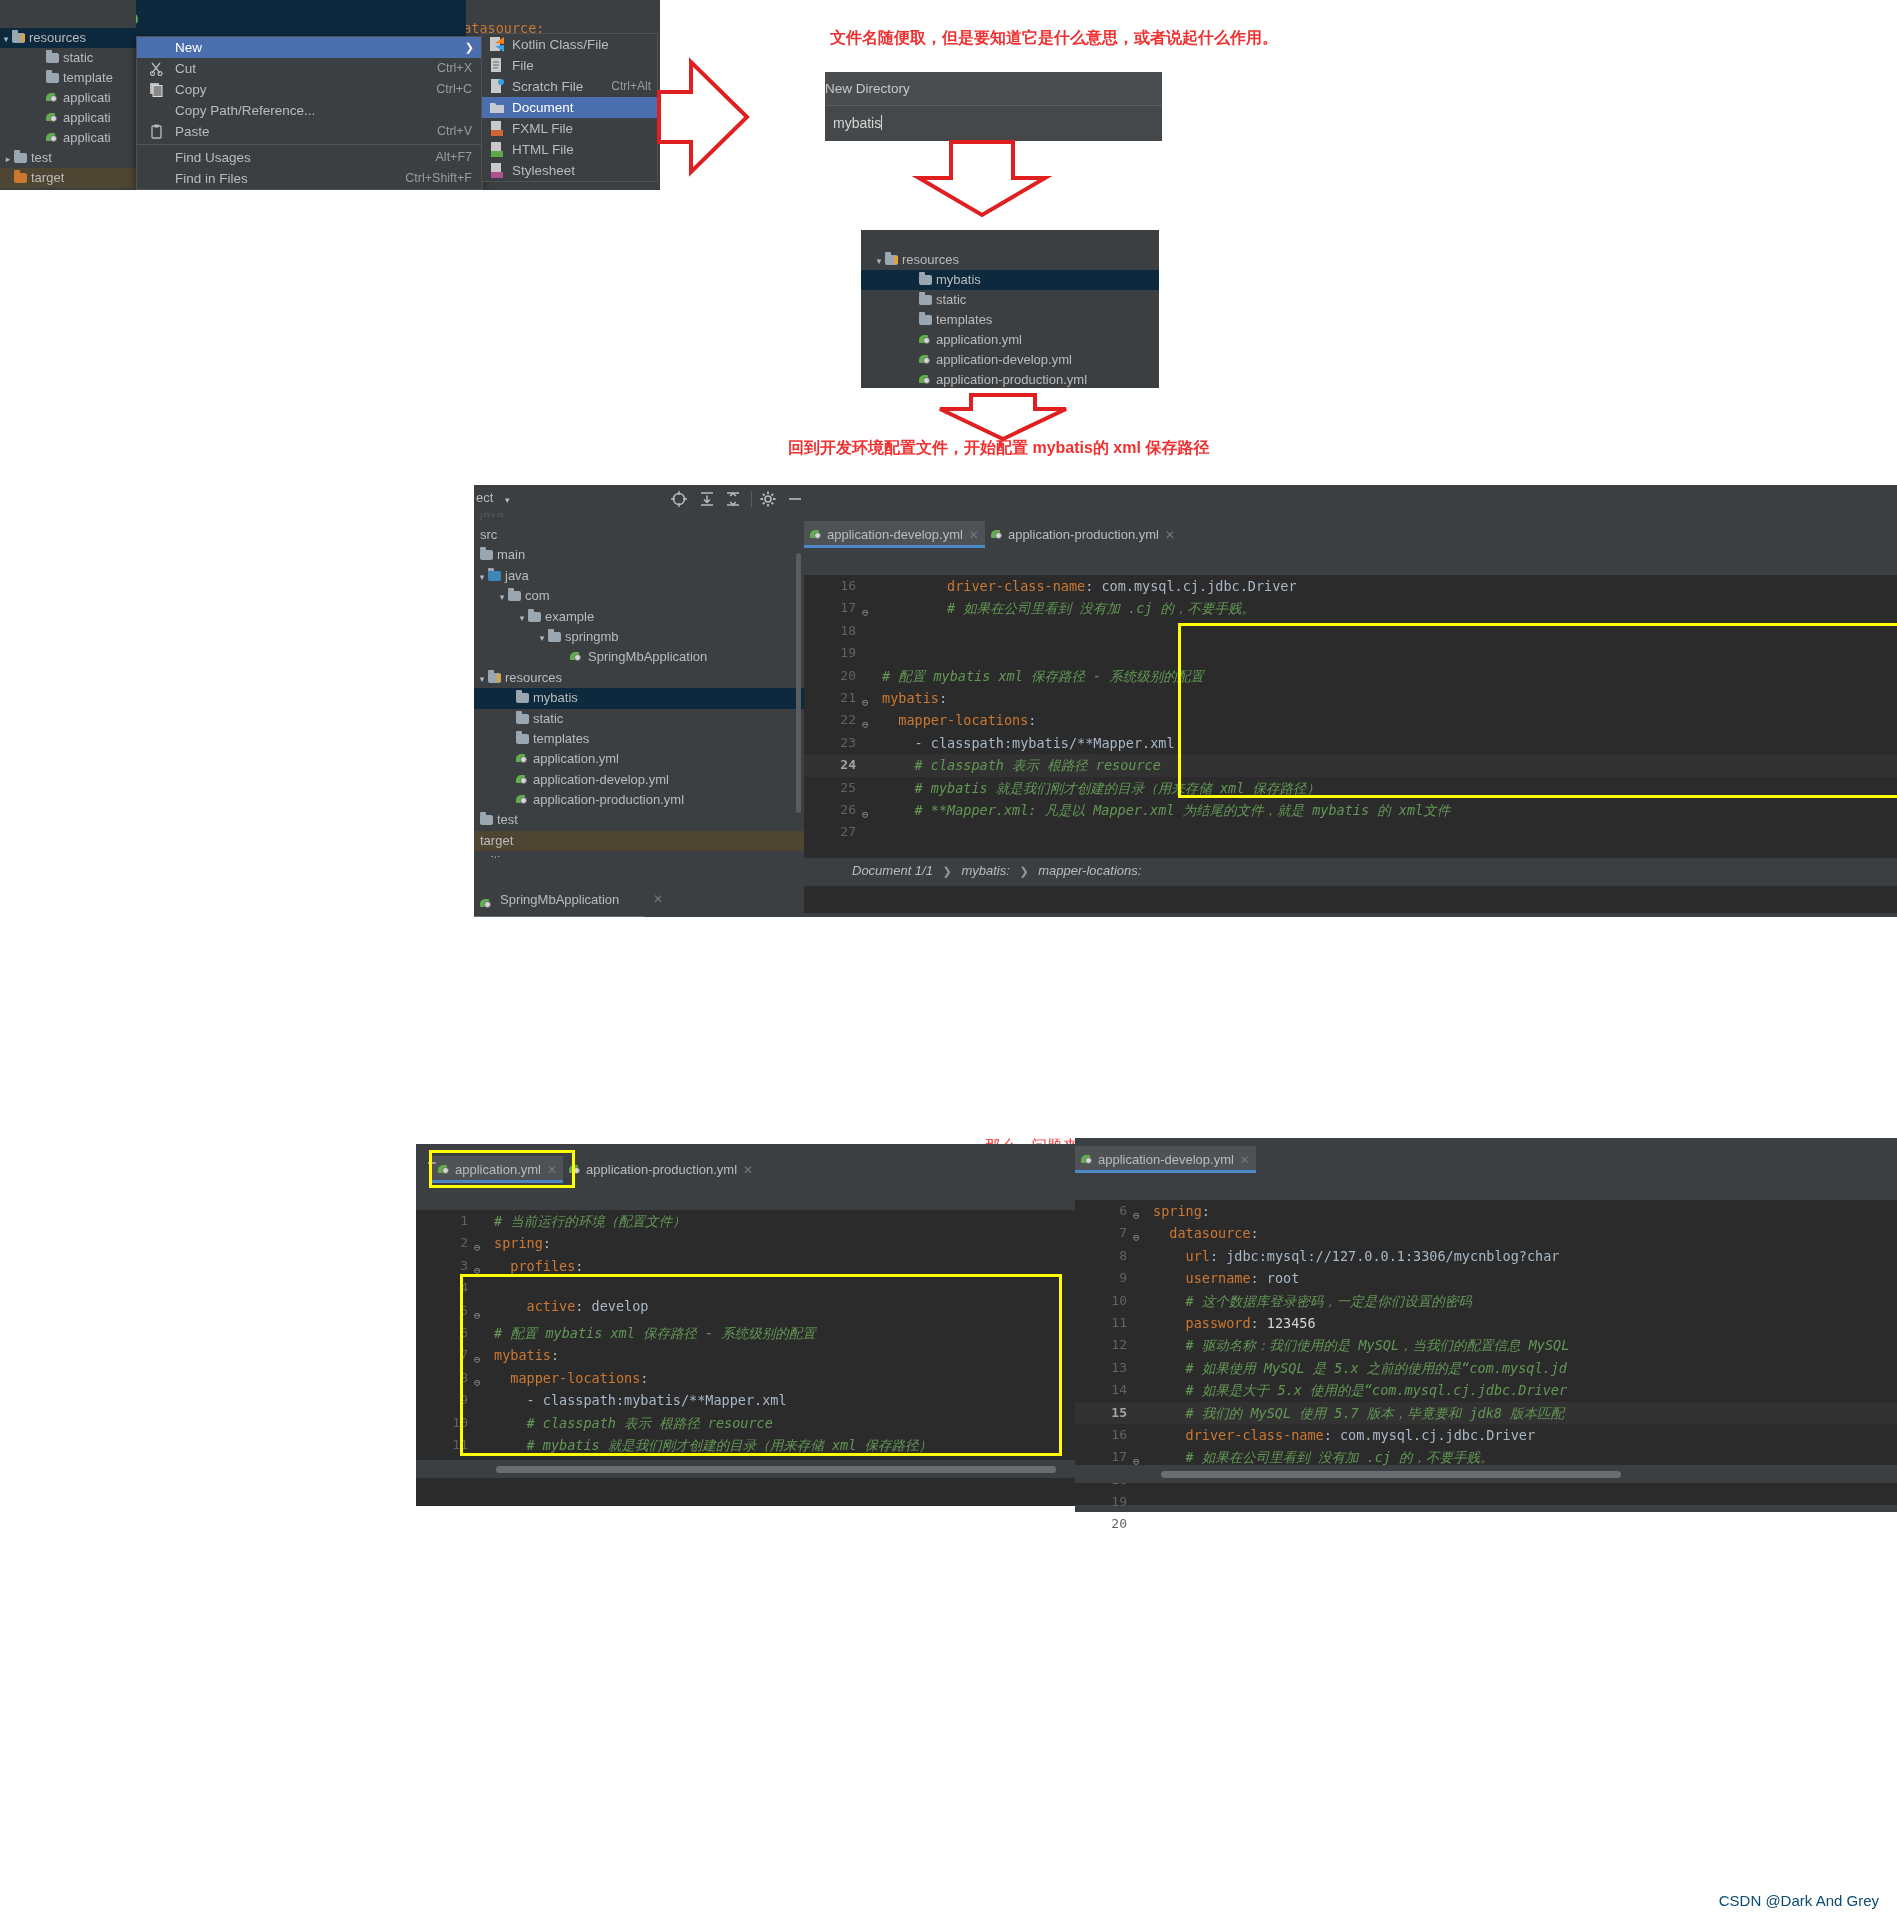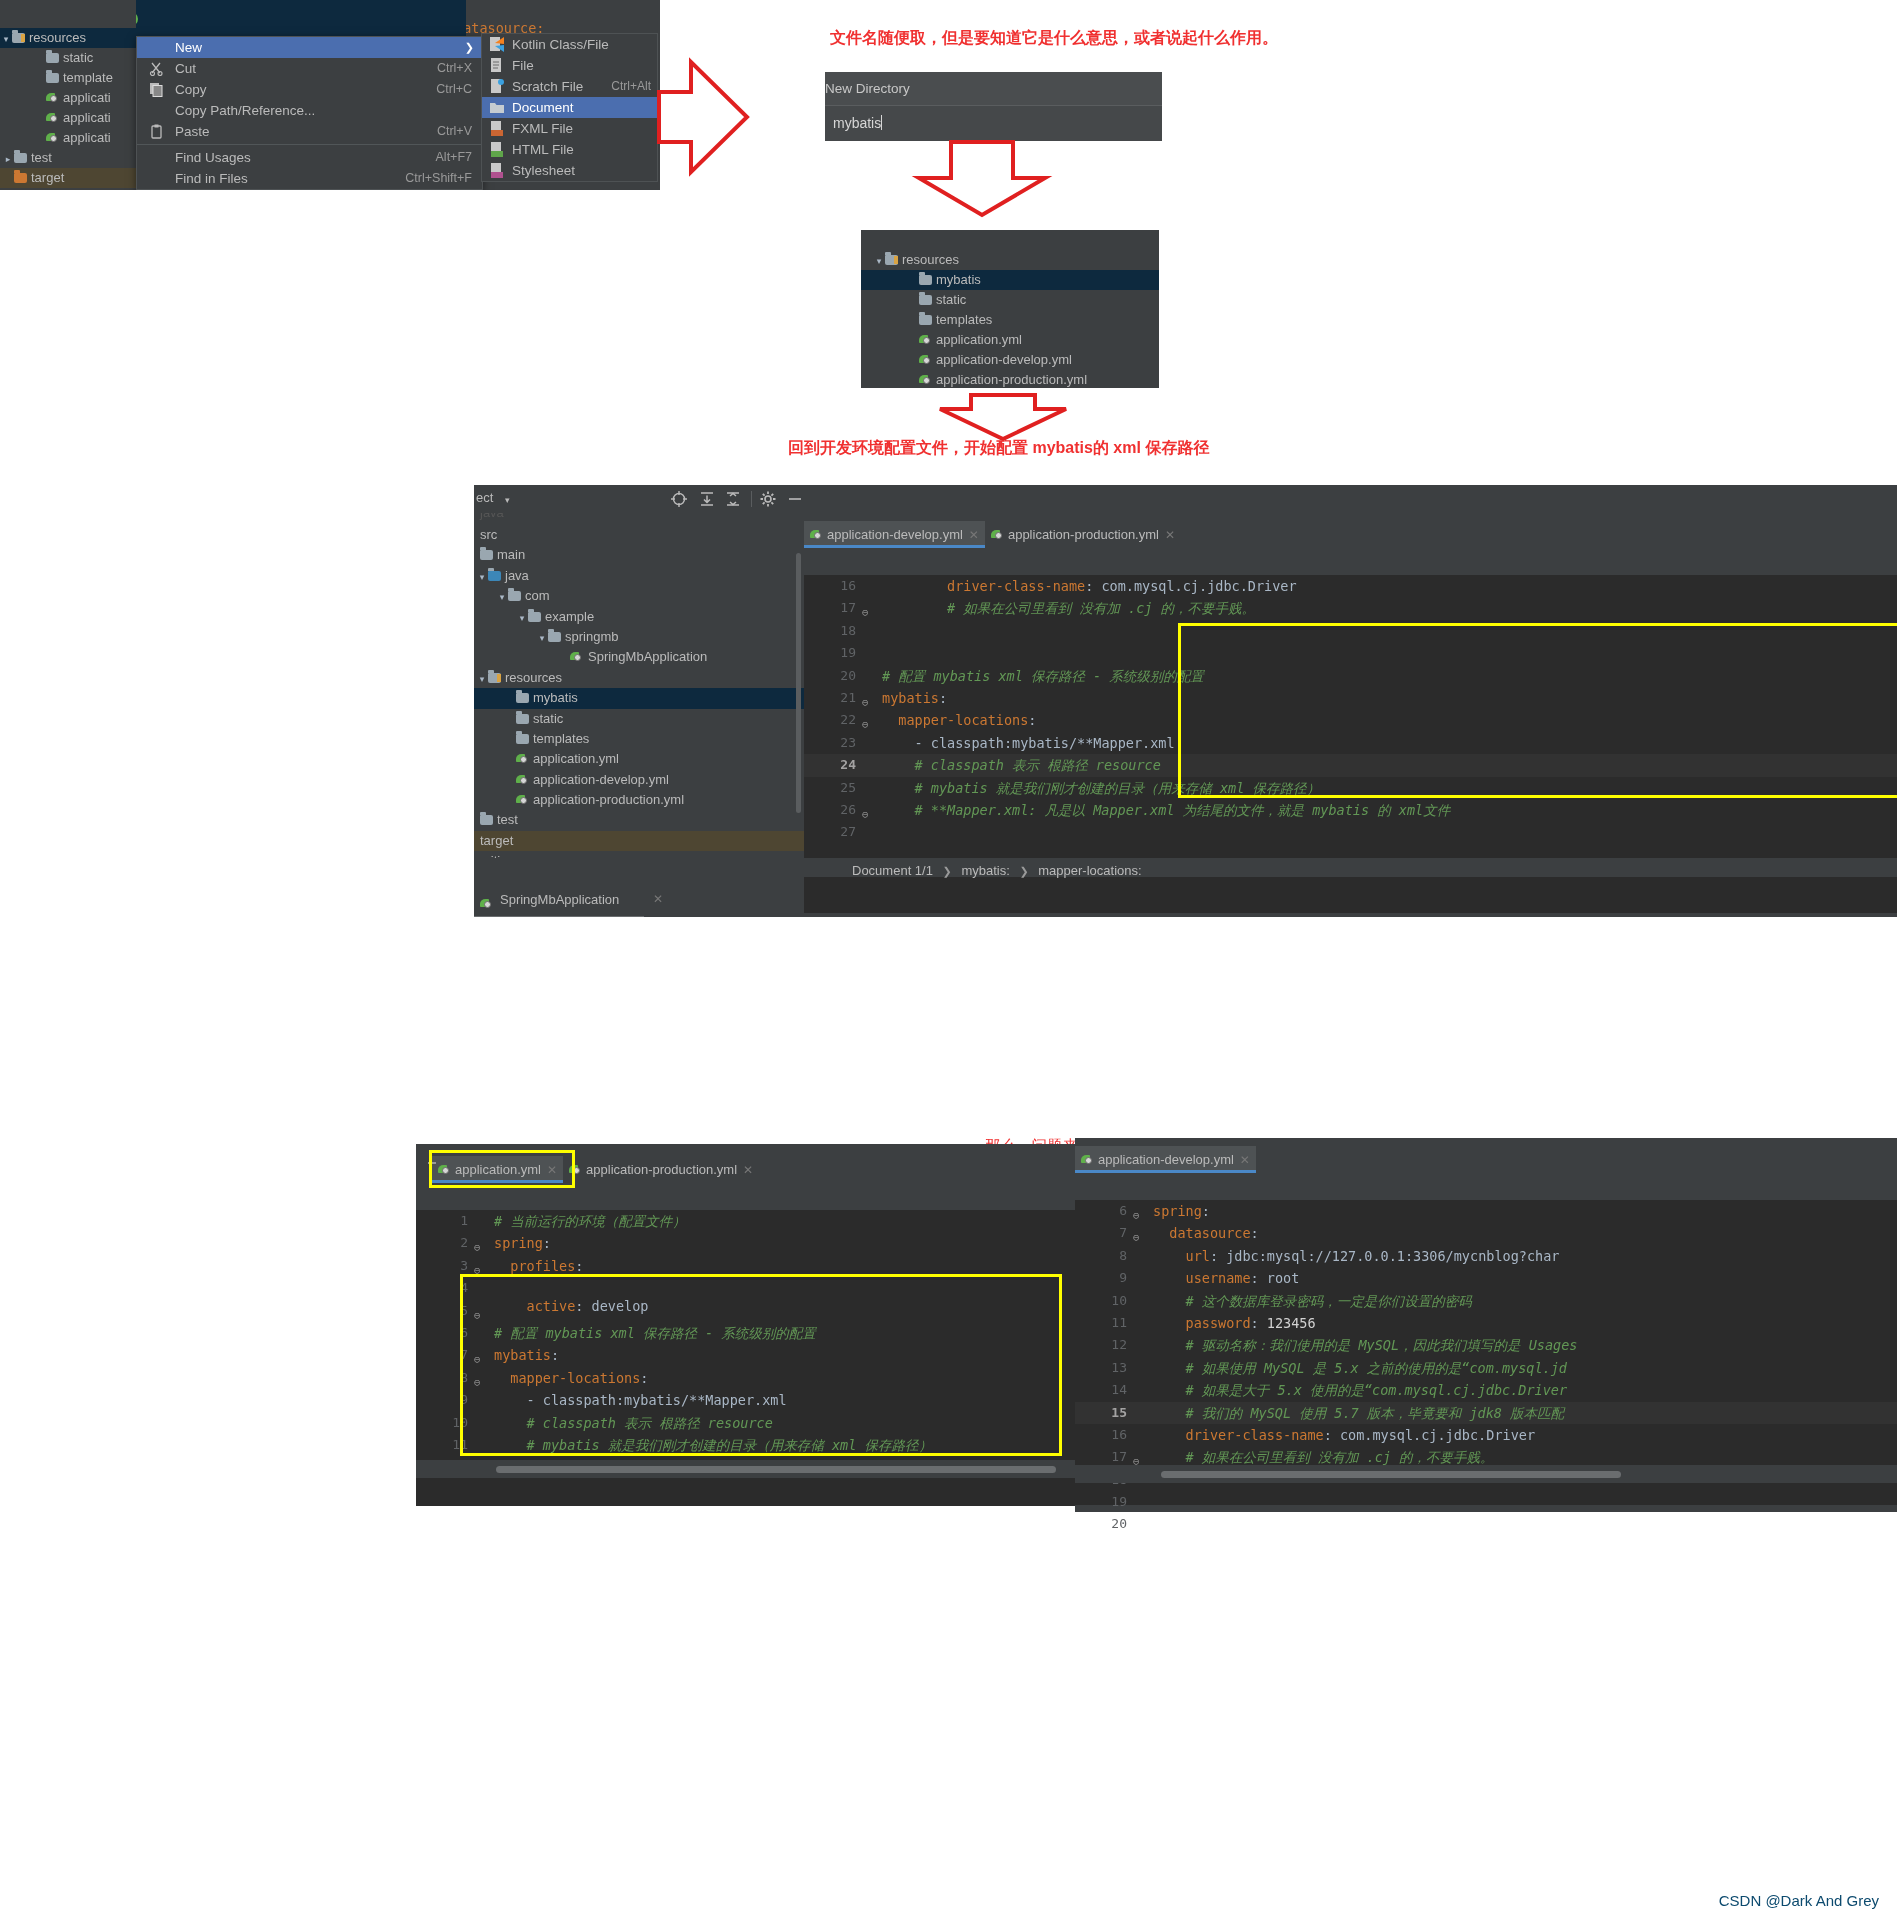--- a/index.html
+++ b/index.html
@@ -79,21 +79,21 @@
   .cl.cur{background:#323232;}
   .gut{position:absolute;left:0;top:0;width:52px;text-align:right;color:#606366;font-size:13px;}
   .gut.b{color:#a4a3a3;font-weight:bold;}
   .fold{position:absolute;left:58px;top:5px;color:#8a8a8a;font-size:10px;}
   .code{position:absolute;left:78px;top:0;}
   .c-cmt{color:#629755;font-style:italic;}
   .c-key{color:#cc7832;}
   .c-txt{color:#a9b7c6;}
   .c-num{color:#d2d2d2;}
 
-  .statusbar{height:19px;line-height:26px;background:#3c3f41;color:#bbbbbb;font-size:13px;padding-left:0;}
+  .statusbar{height:28px;line-height:26px;background:#3c3f41;color:#bbbbbb;font-size:13px;padding-left:0;font-style:italic;}
   .crumb{color:#9a9a9a;margin:0 6px;font-size:11px;}
 
   .hl-box{position:absolute;border:3px solid #ffff00;box-sizing:border-box;pointer-events:none;}
 
   
   #ide2{left:416px;top:1138px;width:1481px;height:380px;}
 
   .csdn{color:#0c4a6e;font-size:15px;}
 </style>
 </head>
@@ -432,21 +432,21 @@
         <span class="leaf"></span><span>application-develop.yml</span><span class="x">✕</span>
       </div>
     </div>
     <div class="abs codearea mono" id="ide2-right-code" style="left:0;top:35px;width:822px;height:305px;">
         <div class="cl"><span class="gut" style="width: 52px;">6</span><span class="fold" style="left: 58px; font-size: 11px;">⊖</span><span class="code" style="left: 78px;"><span class="c-key">spring</span><span class="c-txt">:</span></span></div>
         <div class="cl"><span class="gut" style="width: 52px;">7</span><span class="fold" style="left: 58px; font-size: 11px;">⊖</span><span class="code" style="left: 78px;"><span class="c-txt">  </span><span class="c-key">datasource</span><span class="c-txt">:</span></span></div>
         <div class="cl"><span class="gut" style="width: 52px;">8</span><span class="code" style="left: 78px;"><span class="c-txt">    </span><span class="c-key">url</span><span class="c-txt">: </span><span class="c-txt">jdbc:mysql://127.0.0.1:3306/mycnblog?char</span></span></div>
         <div class="cl"><span class="gut" style="width: 52px;">9</span><span class="code" style="left: 78px;"><span class="c-txt">    </span><span class="c-key">username</span><span class="c-txt">: </span><span class="c-txt">root</span></span></div>
         <div class="cl"><span class="gut" style="width: 52px;">10</span><span class="code" style="left: 78px;"><span class="c-cmt">    # 这个数据库登录密码，一定是你们设置的密码</span></span></div>
         <div class="cl"><span class="gut" style="width: 52px;">11</span><span class="code" style="left: 78px;"><span class="c-txt">    </span><span class="c-key">password</span><span class="c-txt">: </span><span class="c-num">123456</span></span></div>
-        <div class="cl"><span class="gut" style="width: 52px;">12</span><span class="code" style="left: 78px;"><span class="c-cmt">    # 驱动名称：我们使用的是 MySQL，因此我们填写的是 Usages</span></span></div>
+        <div class="cl"><span class="gut" style="width: 52px;">12</span><span class="code" style="left: 78px;"><span class="c-cmt">    # 驱动名称：我们使用的是 MySQL，当我们的配置信息 MySQL</span></span></div>
         <div class="cl"><span class="gut" style="width: 52px;">13</span><span class="code" style="left: 78px;"><span class="c-cmt">    # 如果使用 MySQL 是 5.x 之前的使用的是“com.mysql.jd</span></span></div>
         <div class="cl"><span class="gut" style="width: 52px;">14</span><span class="code" style="left: 78px;"><span class="c-cmt">    # 如果是大于 5.x 使用的是“com.mysql.cj.jdbc.Driver</span></span></div>
         <div class="cl cur"><span class="gut b" style="width: 52px;">15</span><span class="code" style="left: 78px;"><span class="c-cmt">    # 我们的 MySQL 使用 5.7 版本，毕竟要和 jdk8 版本匹配</span></span></div>
         <div class="cl"><span class="gut" style="width: 52px;">16</span><span class="code" style="left: 78px;"><span class="c-txt">    </span><span class="c-key">driver-class-name</span><span class="c-txt">: </span><span class="c-txt">com.mysql.cj.jdbc.Driver</span></span></div>
         <div class="cl"><span class="gut" style="width: 52px;">17</span><span class="fold" style="left: 58px; font-size: 11px;">⊖</span><span class="code" style="left: 78px;"><span class="c-cmt">    # 如果在公司里看到 没有加 .cj 的，不要手贱。</span></span></div>
         <div class="cl"><span class="gut" style="width: 52px;">18</span><span class="code" style="left: 78px;"></span></div>
         <div class="cl"><span class="gut" style="width: 52px;">19</span><span class="code" style="left: 78px;"></span></div>
         <div class="cl"><span class="gut" style="width: 52px;">20</span><span class="code" style="left: 78px;"></span></div>
       </div>
     <div class="abs" style="left:0;top:327px;width:822px;height:18px;background:#3c3f41;">

